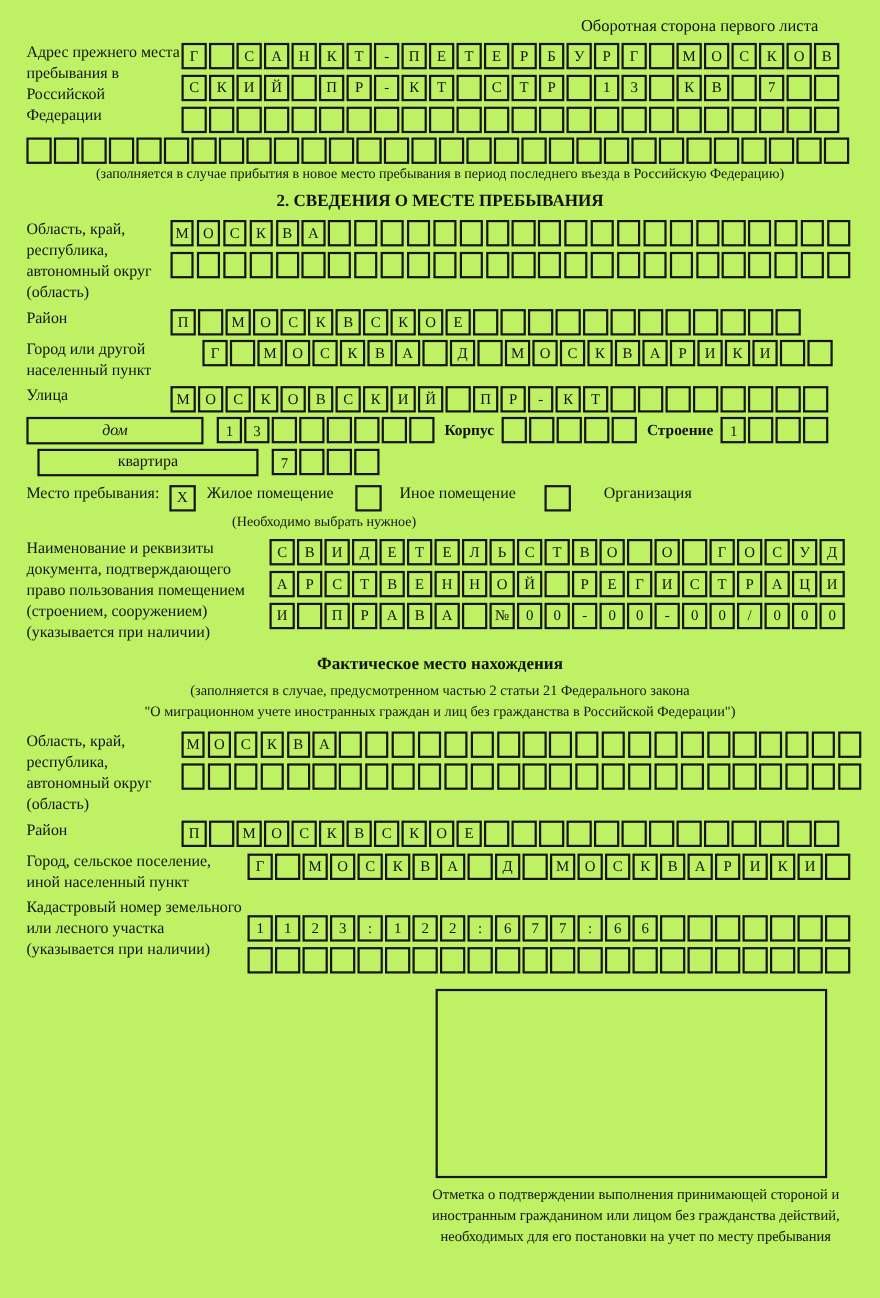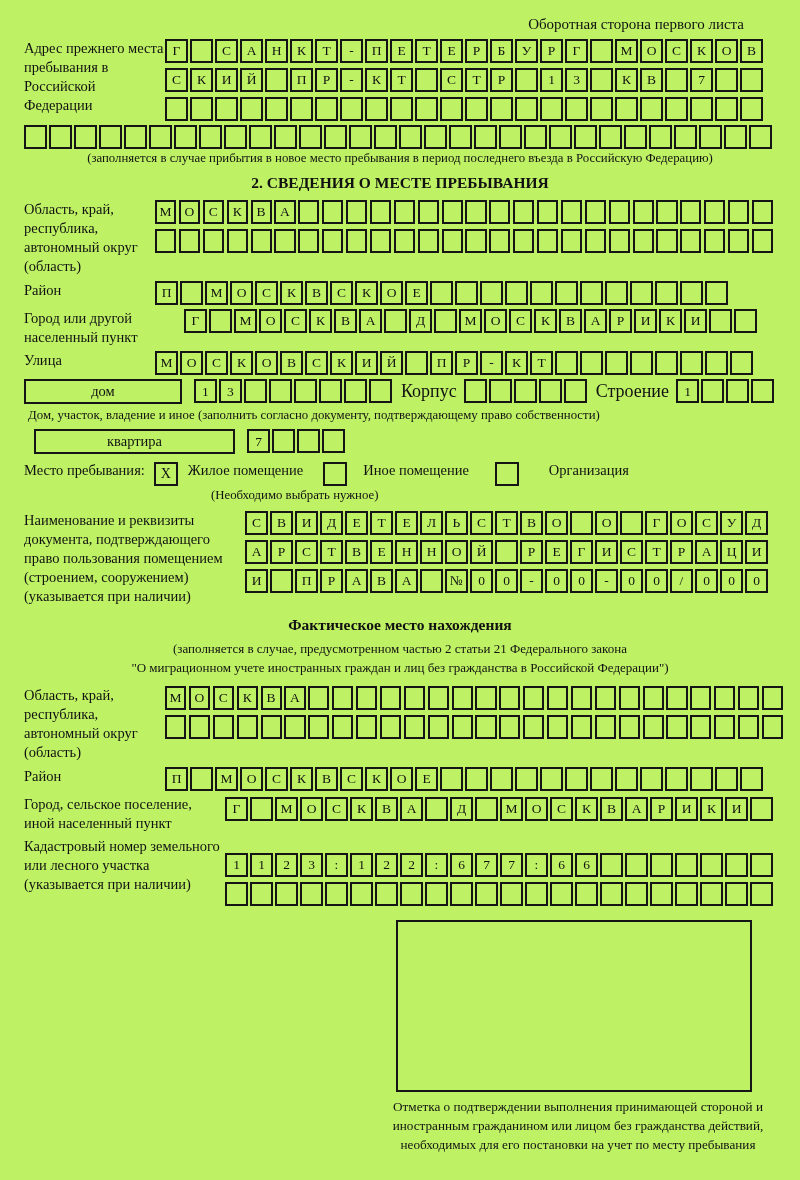--- a/index.html
+++ b/index.html
@@ -25,23 +25,23 @@
     font-size:13.5px; line-height:1; flex-shrink:0;
   }
   .sz26 .cell{ width:21.2px; margin-right:2.7px;}
   .caption{ font-size:12.8px; margin:2px 0 6px 4px;}
   .caption.center{ text-align:center; margin-left:0;}
   .sec-title{ text-align:center; font-weight:bold; font-size:15.5px; margin:8px 0 8px 0;}
   .inline-box{
     box-sizing:border-box; border:2px solid #151515; height:25px;
     display:flex; align-items:center; justify-content:center; font-size:14.5px;
   }
-  .dom-box{width:161px; margin-right:12px;}
+  .dom-box{width:161px; margin-right:12px;font-style:italic;}
   .kv-box{width:201px; margin:0 0 0 10px;}
-  .midlbl{ font-size:18px; margin:0 7px; white-space:nowrap; line-height:25px;}
+  .midlbl{ font-size:14px; margin:0 7px; white-space:nowrap; line-height:25px;font-weight:bold;}
   .mesto-row{ display:flex; margin-top:8px;}
   .checkbox{
     box-sizing:border-box; width:24px; height:24px; border:2px solid #151515;
     display:flex; align-items:center; justify-content:center; font-size:14px; flex-shrink:0;
   }
   .mesto-row .txt{ font-size:14.5px; white-space:nowrap;}
   .hint{ font-size:12.8px; margin:2px 0 8px 187px;}
   .fact-cap{ text-align:center; font-size:13px; line-height:1.45;}
   .confirm-box{ box-sizing:border-box; margin:14px 0 0 372px; width:356px; height:172px; border:2px solid #151515;}
   .confirm-caption{ margin:5px 0 0 336px; width:436px; text-align:center; font-size:13.2px; line-height:1.45;}
@@ -344,21 +344,20 @@
         <span class="cell"></span>
       </div>
     <div class="midlbl">Строение</div>
     <div class="cells">
         <span class="cell">1</span>
         <span class="cell"></span>
         <span class="cell"></span>
         <span class="cell"></span>
       </div>
   </div>
-  <div class="caption">Дом, участок, владение и иное (заполнить согласно документу, подтверждающему право собственности)</div>
 
   <div class="field" style="align-items:center;">
     <div class="inline-box kv-box" style="margin-right:12px;">квартира</div>
     <div class="cells">
         <span class="cell">7</span>
         <span class="cell"></span>
         <span class="cell"></span>
         <span class="cell"></span>
       </div>
   </div>

